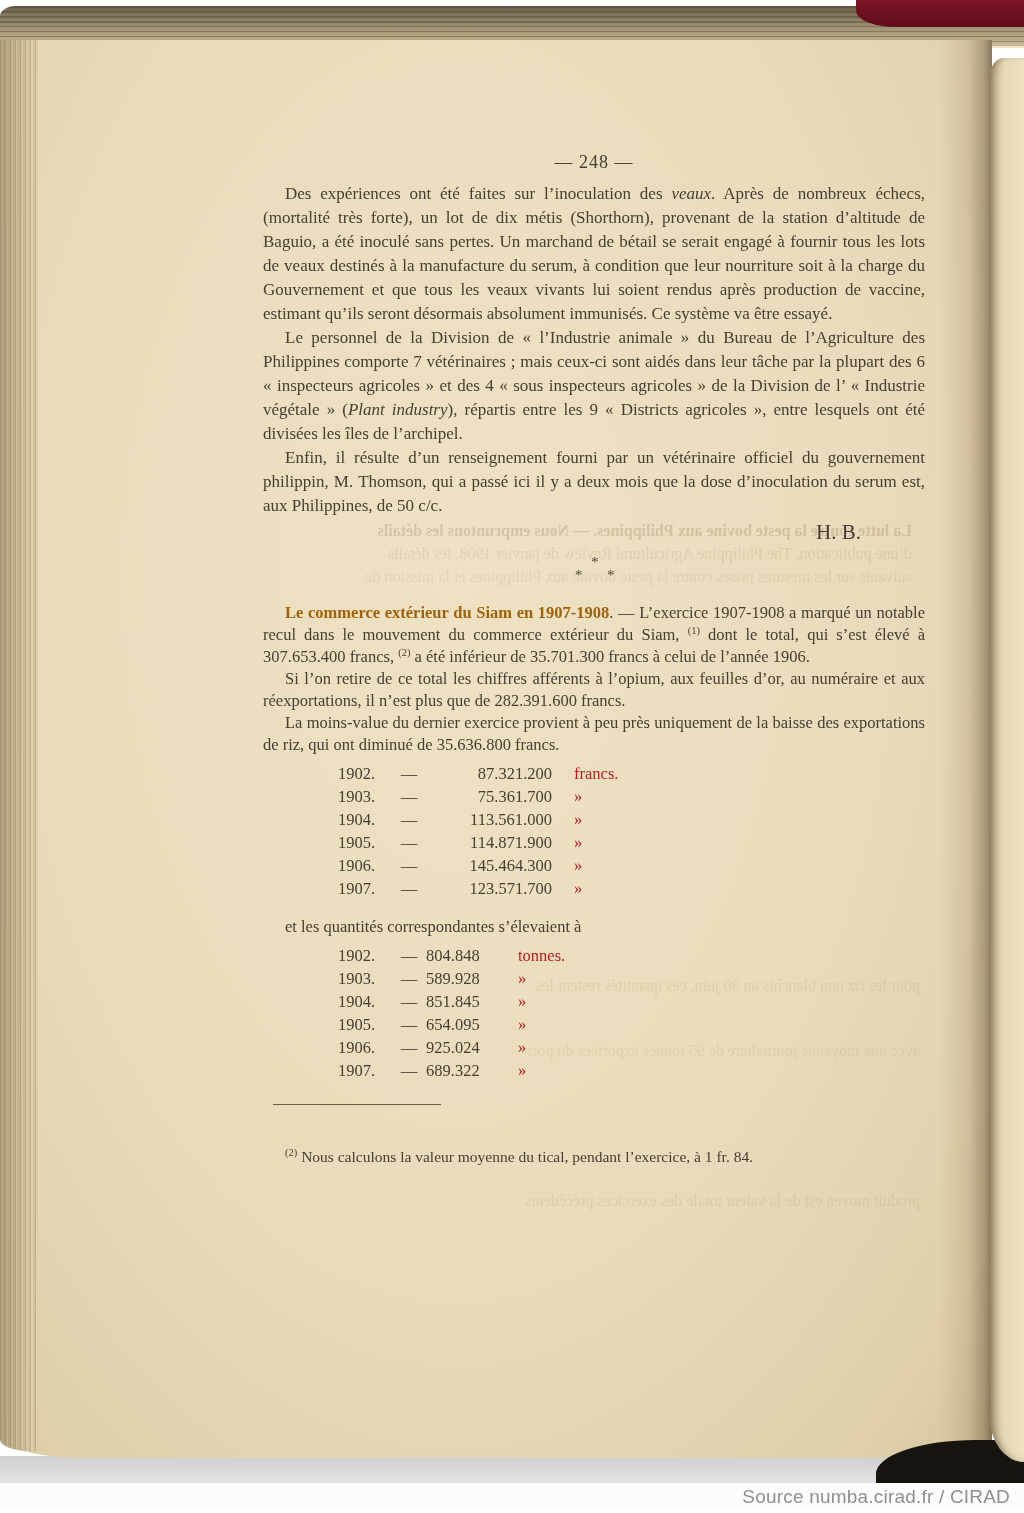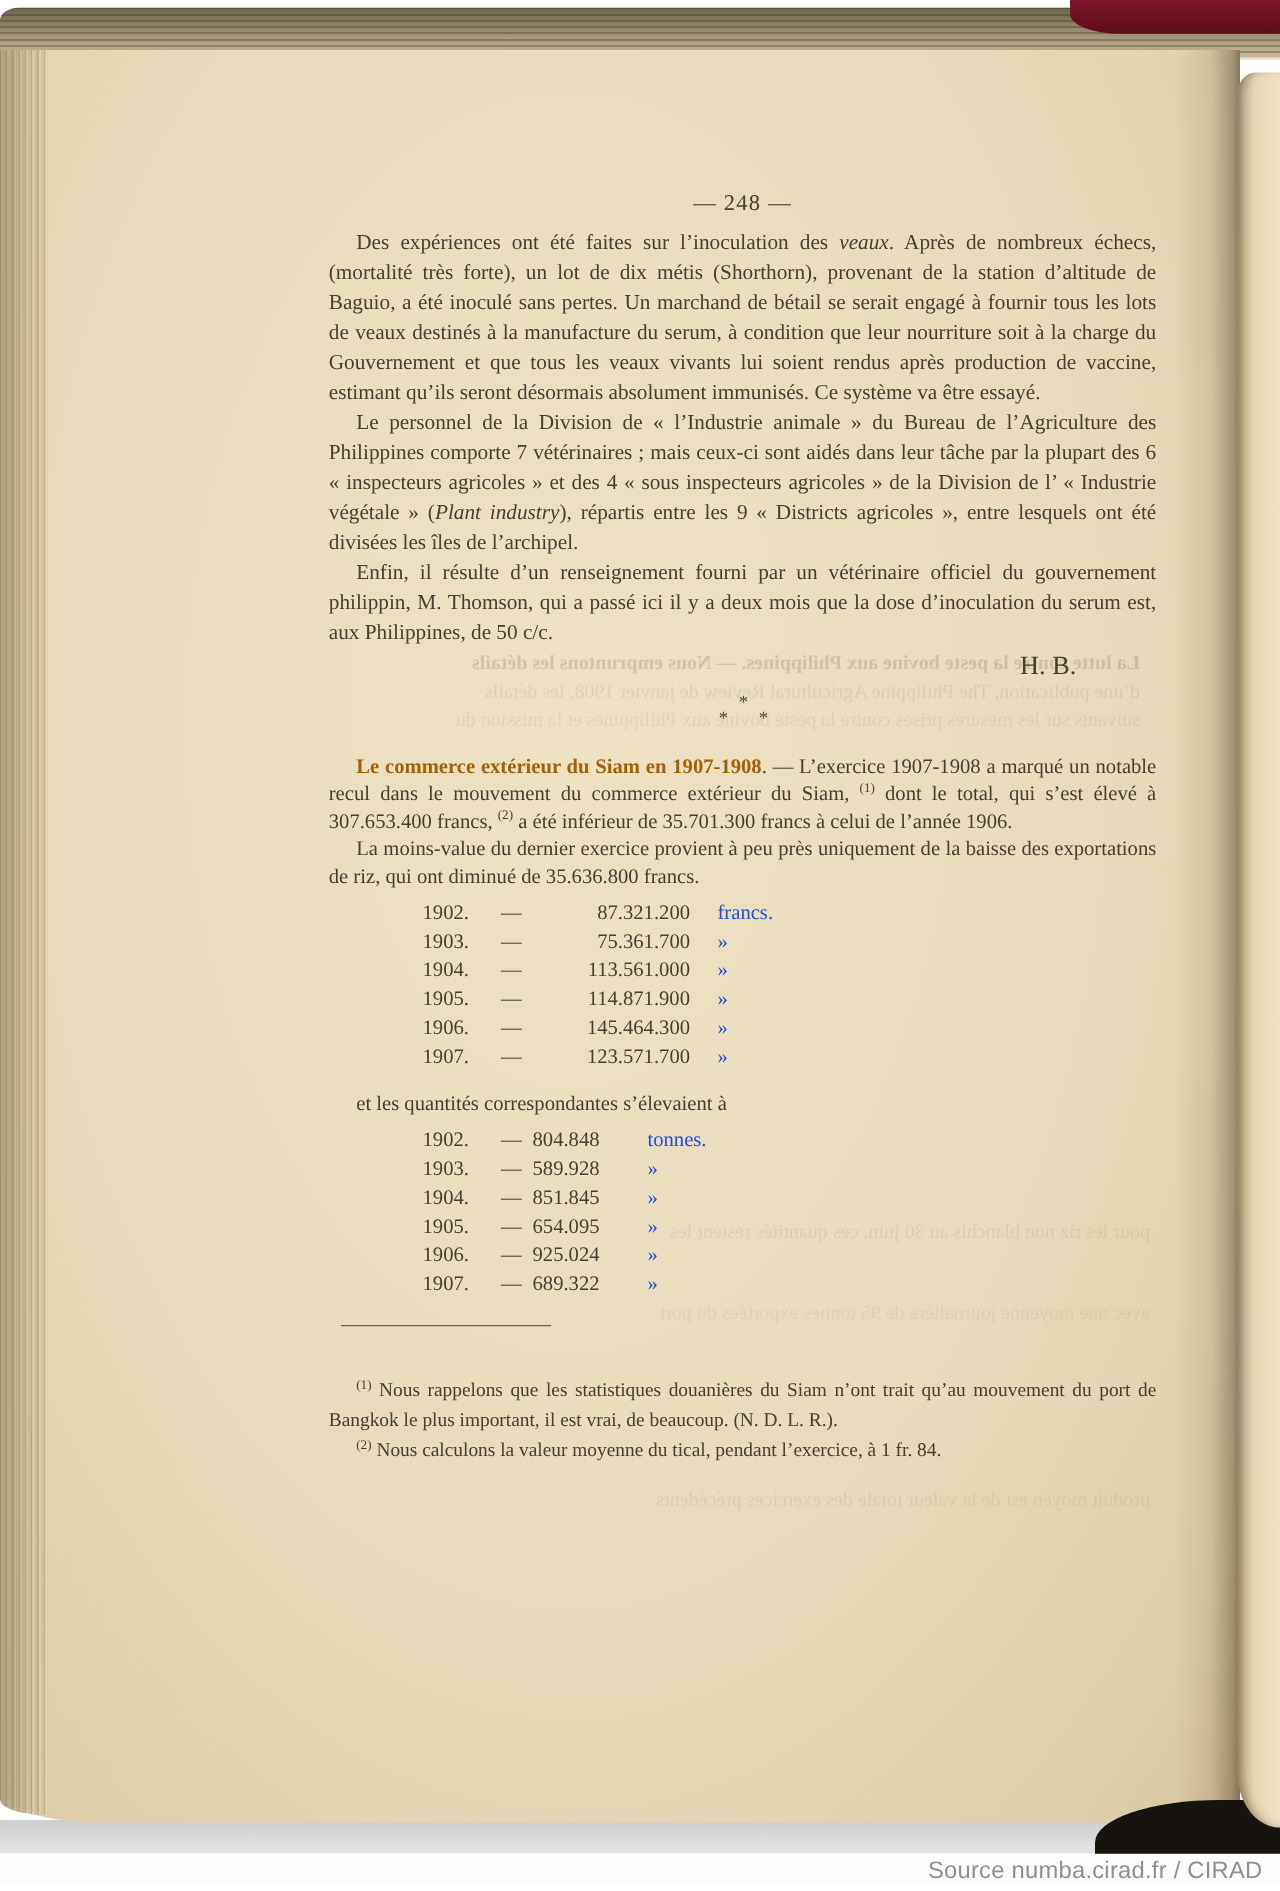--- a/index.html
+++ b/index.html
@@ -90,21 +90,21 @@
   .siam{font-size:16.5px;line-height:22px;}
   .siam .lead{margin-top:14px;}
   .siam .bold{font-weight:bold;color:#a16207;}
 
   .numlist{margin:6px 0 0 75px;font-size:16.5px;}
   .numlist .row{display:flex;line-height:23px;}
   .numlist .yr{width:54px;}
   .numlist .dash{width:34px;text-align:center;}
   .vlist .val{width:126px;text-align:right;}
   .qlist .val{width:70px;text-align:left;}
-  .numlist .unit{margin-left:22px;color:#1d4ed8;}
+  .numlist .unit{margin-left:22px;color:#b91c1c;}
   .p5{margin-top:16px;}
 
   .fnrule{width:168px;border:0;border-top:1.6px solid rgba(70,62,46,.8);
     margin:22px 0 0 10px;}
   .footnotes{margin-top:40px;font-size:15.5px;line-height:24px;}
   .footnotes .para{text-indent:22px;}
 
   
   .bleed{
     position:absolute;z-index:4;transform:scaleX(-1);
@@ -157,20 +157,21 @@
 
     <div class="asterism">
       <span class="ast-top">*</span>
       <span class="ast-bl">*</span>
       <span class="ast-br">*</span>
     </div>
 
     <div class="siam">
       <p class="para lead"><span class="bold">Le commerce extérieur du Siam en 1907-1908</span><span>. — L’exercice 1907-1908 a marqué un notable recul dans le mouvement du commerce extérieur du Siam, </span><span class="sup">(1)</span><span> dont le total, qui s’est élevé à 307.653.400 francs, </span><span class="sup">(2)</span><span> a été inférieur de 35.701.300 francs à celui de l’année 1906.</span></p>
 
+      <p class="para">Si l’on retire de ce total les chiffres afférents à l’opium, aux feuilles d’or, au numéraire et aux réexportations, il n’est plus que de 282.391.600 francs.</p>
       <p class="para">La moins-value du dernier exercice provient à peu près uniquement de la baisse des exportations de riz, qui ont diminué de 35.636.800 francs.</p>
 
       <div class="numlist vlist">
         <div class="row">
             <span class="yr">1902.</span>
             <span class="dash">—</span>
             <span class="val">87.321.200</span>
             <span class="unit">francs.</span>
           </div>
         <div class="row">
@@ -243,21 +244,20 @@
             <span class="dash">—</span>
             <span class="val">689.322</span>
             <span class="unit">»</span>
           </div>
       </div>
     </div>
 
     <hr class="fnrule">
 
     <div class="footnotes">
-      <p class="para"><span class="sup">(1)</span><span> Nous rappelons que les statistiques douanières du Siam n’ont trait qu’au mouvement du port de Bangkok le plus important, il est vrai, de beaucoup. (N. D. L. R.).</span></p>
       <p class="para"><span class="sup">(2)</span><span> Nous calculons la valeur moyenne du tical, pendant l’exercice, à 1 fr. 84.</span></p>
     </div>
 
   </div>
 
   <div class="bottom-bar">
     <div class="watermark">Source numba.cirad.fr / CIRAD</div>
   </div>
 
 </div>

